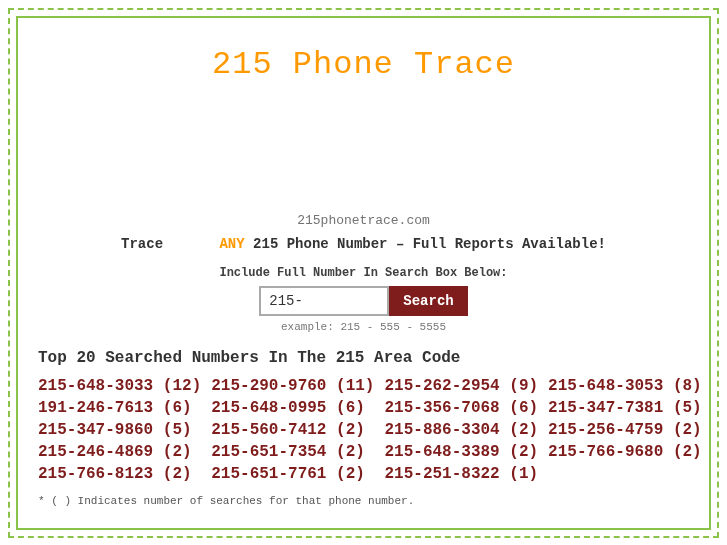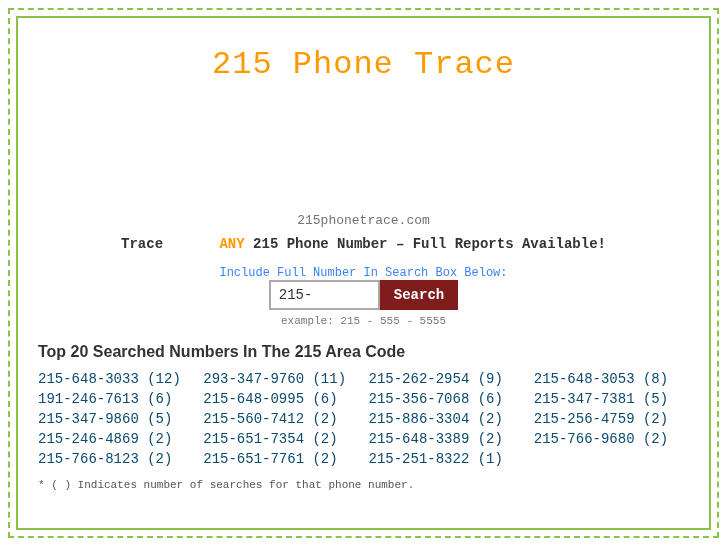--- a/index.html
+++ b/index.html
@@ -52,36 +52,38 @@
     .tagline .any {
       color: #ff9900;
       margin-left: 48px;
     }
     .search-section {
       text-align: center;
       margin-bottom: 14px;
     }
     .search-label {
       font-size: 12px;
-      color: #3b82f6;
+      color: #404040;
+      margin-bottom: 6px;
       font-family: 'Courier New', Courier, monospace;
+      font-weight: bold;
     }
     .search-row {
       display: flex;
       justify-content: center;
       align-items: center;
       gap: 0;
       margin-bottom: 5px;
     }
     .search-input {
       border: 2px solid #aaa;
       padding: 5px 8px;
       font-family: 'Courier New', Courier, monospace;
       font-size: 14px;
-      width: 111px;
+      width: 130px;
       outline: none;
       color: #333;
     }
     .search-button {
       background: #7f1d1d;
       color: #fff;
       border: none;
       padding: 7px 14px;
       font-size: 14px;
       font-family: 'Courier New', Courier, monospace;
@@ -91,34 +93,35 @@
     .search-example {
       font-size: 11px;
       color: #777;
       font-family: 'Courier New', Courier, monospace;
     }
     .top-numbers-heading {
       font-size: 16px;
       font-weight: bold;
       color: #333;
       margin: 16px 0 10px 0;
-      font-family: Liberation Sans, sans-serif;
+      font-family: Liberation Mono, monospace;
     }
     .numbers-grid {
       display: grid;
       grid-template-columns: repeat(4, 1fr);
       gap: 4px 10px;
       margin-bottom: 12px;
     }
     .number-link {
-      color: #0c4a6e;
+      color: #7f1d1d;
       text-decoration: none;
-      font-size: 14px;
+      font-size: 16px;
       font-family: 'Courier New', Courier, monospace;
       white-space: nowrap;
+      font-weight: bold;
     }
     .footnote {
       font-size: 11px;
       color: #555;
       margin-top: 8px;
       font-family: 'Courier New', Courier, monospace;
     }
     .spacer {
       height: 40px;
     }
@@ -147,21 +150,21 @@
         <input class="search-input" type="text" value="215-" style="">
         <button class="search-button">Search</button>
       </div>
       <div class="search-example">example: 215 - 555 - 5555</div>
     </div>
 
     <div class="top-numbers-heading">Top 20 Searched Numbers In The 215 Area Code</div>
 
     <div class="numbers-grid" id="numbers-grid">
         <a href="#" class="number-link">215-648-3033 (12)</a>
-        <a href="#" class="number-link">293-347-9760 (11)</a>
+        <a href="#" class="number-link">215-290-9760 (11)</a>
         <a href="#" class="number-link">215-262-2954 (9)</a>
         <a href="#" class="number-link">215-648-3053 (8)</a>
         <a href="#" class="number-link">191-246-7613 (6)</a>
         <a href="#" class="number-link">215-648-0995 (6)</a>
         <a href="#" class="number-link">215-356-7068 (6)</a>
         <a href="#" class="number-link">215-347-7381 (5)</a>
         <a href="#" class="number-link">215-347-9860 (5)</a>
         <a href="#" class="number-link">215-560-7412 (2)</a>
         <a href="#" class="number-link">215-886-3304 (2)</a>
         <a href="#" class="number-link">215-256-4759 (2)</a>

